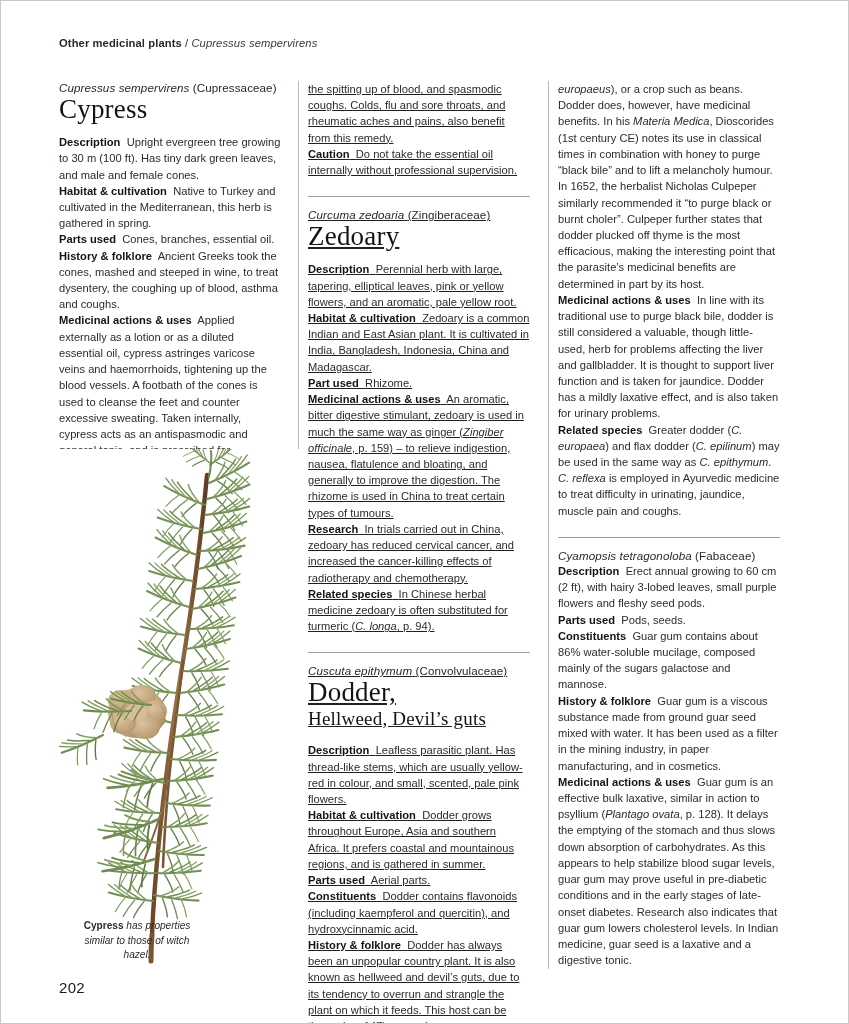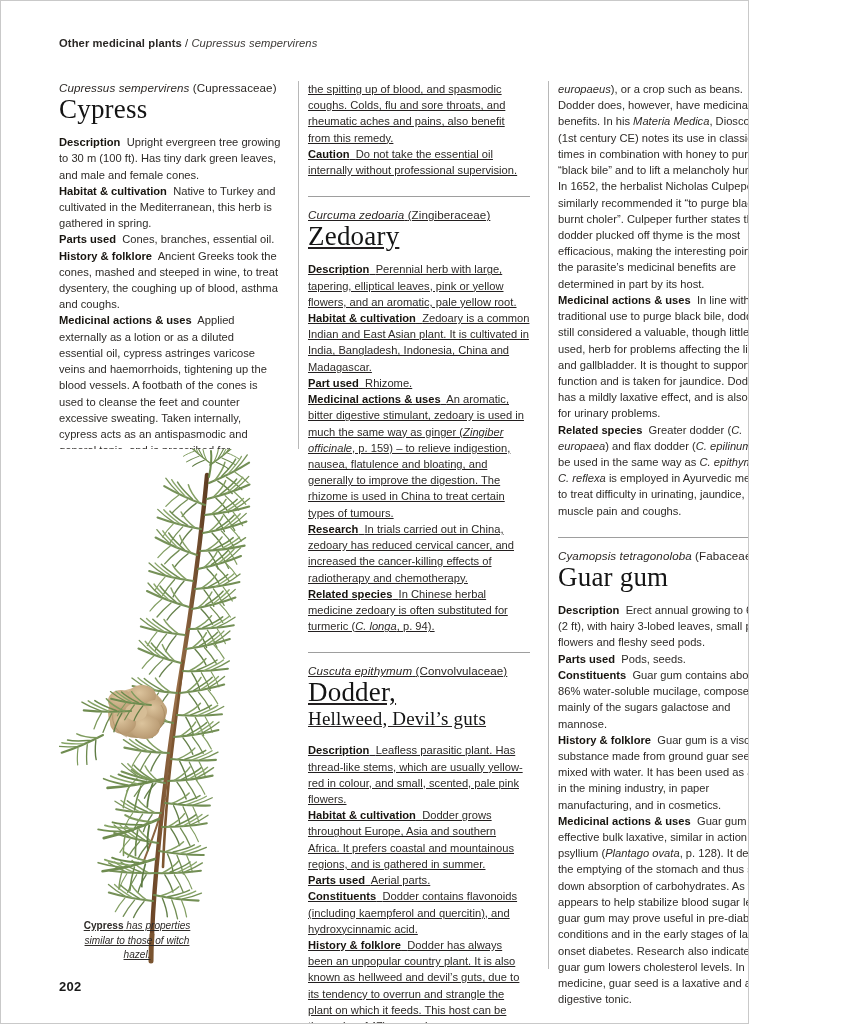--- a/index.html
+++ b/index.html
@@ -5,21 +5,21 @@
 <style>
   html,body{margin:0;padding:0;background:#ffffff;}
   body{
     width:849px;height:1024px;
     font-family:"Liberation Sans", sans-serif;
     color:#231f20;
     -webkit-font-smoothing:antialiased;
   }
   .page{
     position:relative;
-    width:749px;height:1024px;
+    width:849px;height:1024px;
     box-sizing:border-box;
     background:#fff;
     border:1px solid #c9c9c9;
     overflow:hidden;
   }
   
   .running-head{
     position:absolute;
     left:58px;top:36px;
     font-size:11.2px;
@@ -104,29 +104,28 @@
   }
   .caption{
     position:absolute;
     left:16px;top:838px;
     width:124px;
     text-align:center;
     font-size:10.1px;
     line-height:1.44;
     font-style:italic;
     color:#2e2b28;
-    text-decoration:underline;
   }
   .caption b{font-style:normal;font-weight:bold;}
 
   .folio{
     position:absolute;
     left:58px;top:978px;
-    font-size:13px;
-    font-weight:bold;
+    font-size:15px;
+    font-weight:normal;
     color:#1a1a1a;
     letter-spacing:.3px;
   }
 </style>
 </head>
 <body>
 
 <div class="page">
 
   <div class="running-head">
@@ -187,21 +186,20 @@
         <div class="entry">
           <div class="body">
             <p><span><i>europaeus</i>), or a crop such as beans. Dodder does, however, have medicinal benefits. In his <i>Materia Medica</i>, Dioscorides (1st century CE) notes its use in classical times in combination with honey to purge “black bile” and to lift a melancholy humour. In 1652, the herbalist Nicholas Culpeper similarly recommended it “to purge black or burnt choler”. Culpeper further states that dodder plucked off thyme is the most efficacious, making the interesting point that the parasite’s medicinal benefits are determined in part by its host.</span></p>
             <p><span class="lbl">Medicinal actions &amp; uses</span>&nbsp; <span>In line with its traditional use to purge black bile, dodder is still considered a valuable, though little-used, herb for problems affecting the liver and gallbladder. It is thought to support liver function and is taken for jaundice. Dodder has a mildly laxative effect, and is also taken for urinary problems.</span></p>
             <p><span class="lbl">Related species</span>&nbsp; <span>Greater dodder (<i>C. europaea</i>) and flax dodder (<i>C. epilinum</i>) may be used in the same way as <i>C. epithymum</i>. <i>C. reflexa</i> is employed in Ayurvedic medicine to treat difficulty in urinating, jaundice, muscle pain and coughs.</span></p>
           </div>
         </div>
         <div class="entry">
           <hr class="hr-top">
           <div class="binomial"><span>Cyamopsis tetragonoloba</span> <span class="family">(Fabaceae)</span></div>
-          <h1 class="title"><span>Guar gum</span></h1>
           <div class="body">
             <p><span class="lbl">Description</span>&nbsp; <span>Erect annual growing to 60 cm (2 ft), with hairy 3-lobed leaves, small purple flowers and fleshy seed pods.</span></p>
             <p><span class="lbl">Parts used</span>&nbsp; <span>Pods, seeds.</span></p>
             <p><span class="lbl">Constituents</span>&nbsp; <span>Guar gum contains about 86% water-soluble mucilage, composed mainly of the sugars galactose and mannose.</span></p>
             <p><span class="lbl">History &amp; folklore</span>&nbsp; <span>Guar gum is a viscous substance made from ground guar seed mixed with water. It has been used as a filter in the mining industry, in paper manufacturing, and in cosmetics.</span></p>
             <p><span class="lbl">Medicinal actions &amp; uses</span>&nbsp; <span>Guar gum is an effective bulk laxative, similar in action to psyllium (<i>Plantago ovata</i>, p. 128). It delays the emptying of the stomach and thus slows down absorption of carbohydrates. As this appears to help stabilize blood sugar levels, guar gum may prove useful in pre-diabetic conditions and in the early stages of late-onset diabetes. Research also indicates that guar gum lowers cholesterol levels. In Indian medicine, guar seed is a laxative and a digestive tonic.</span></p>
           </div>
         </div>
       </div>
 

